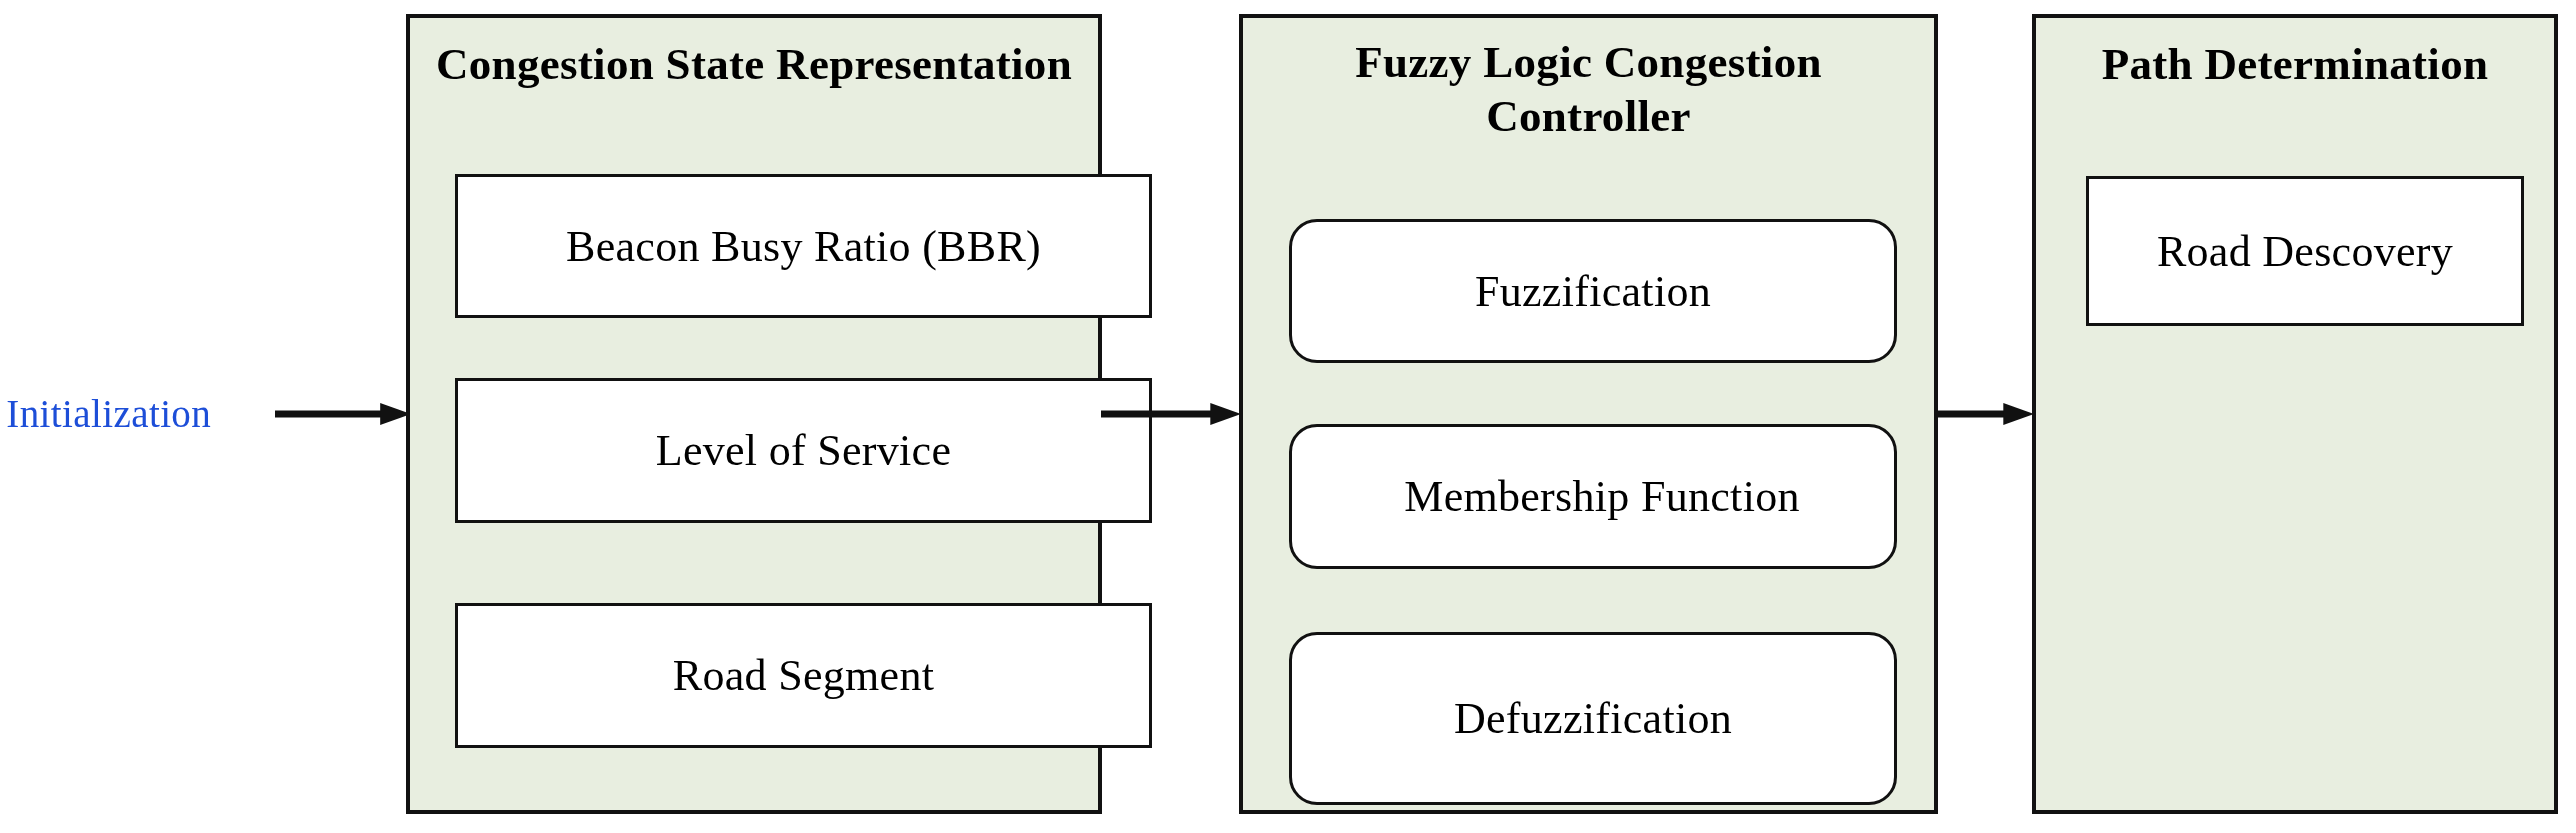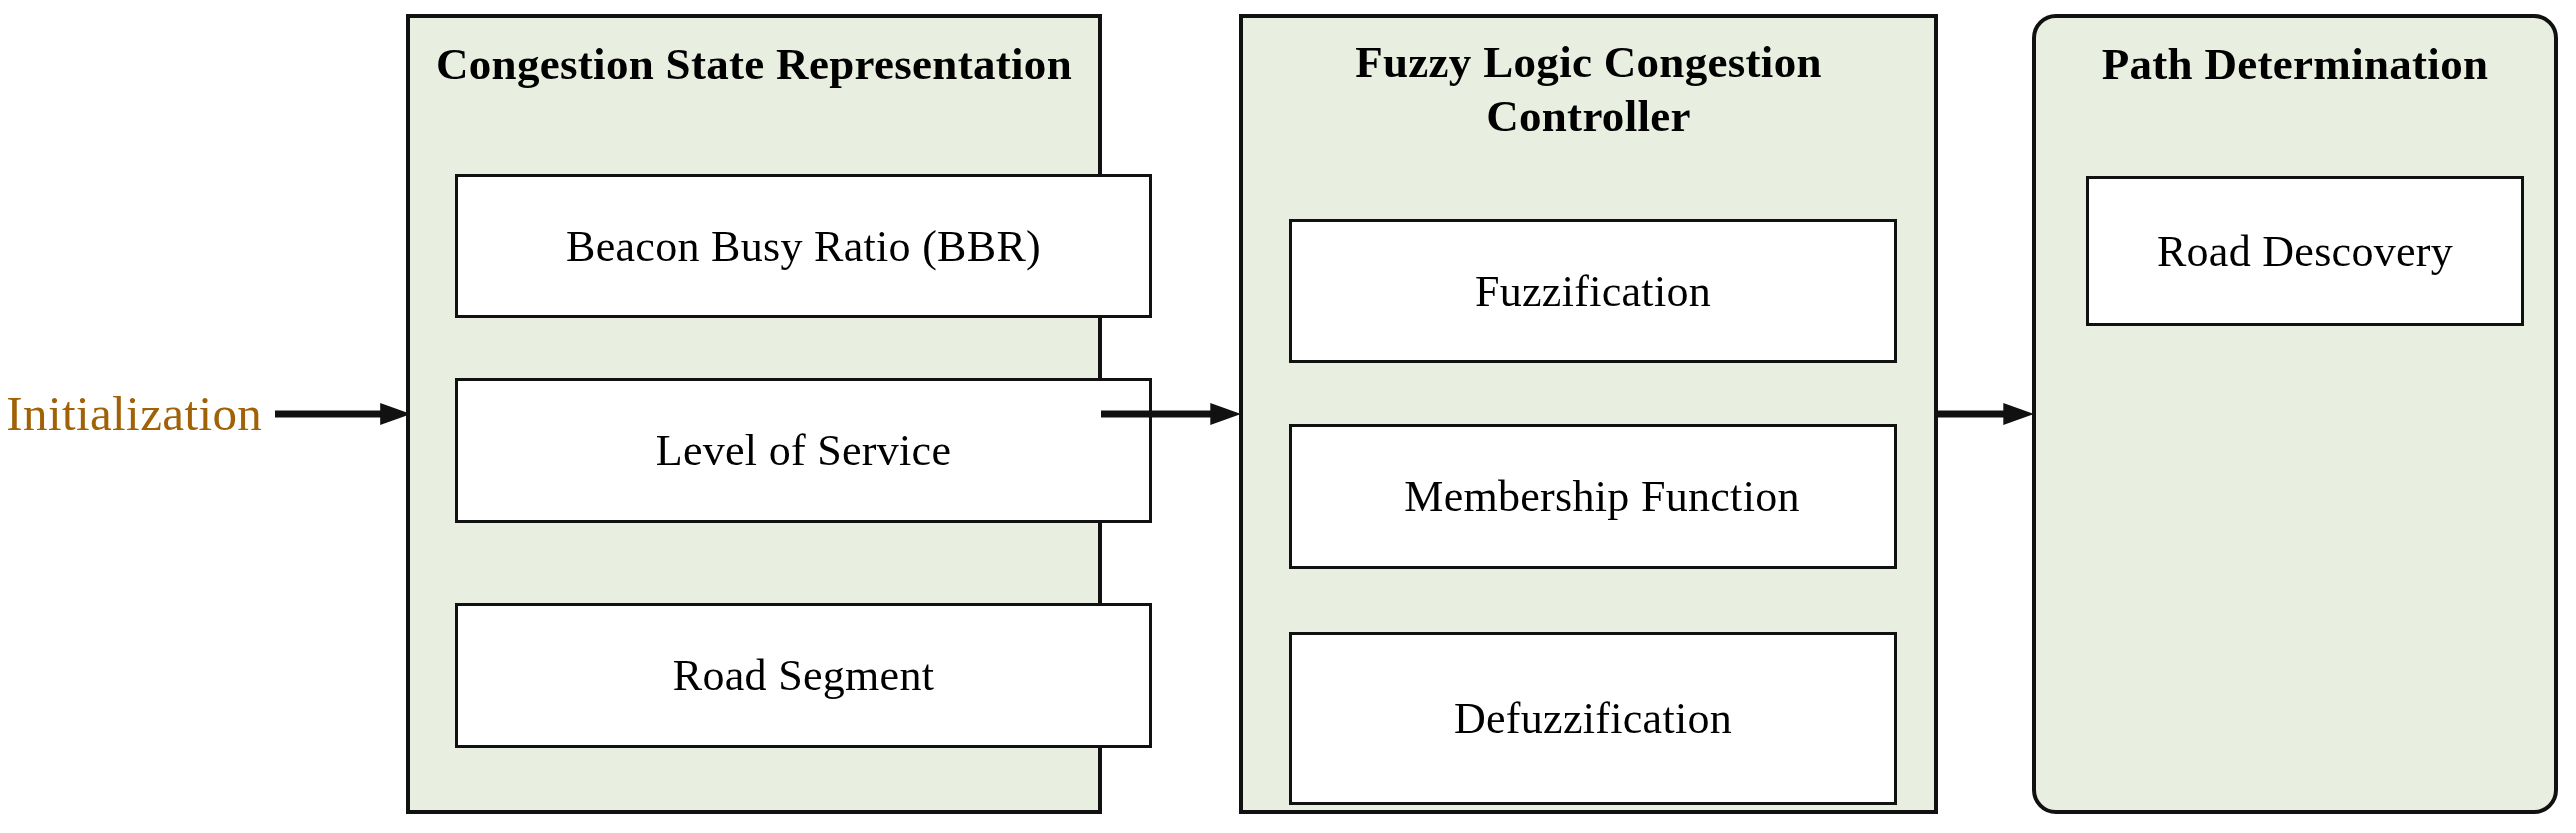--- a/index.html
+++ b/index.html
@@ -24,22 +24,22 @@
   }
 
   
   .entry-label {
     position: absolute;
     left: 6.3px;
     top: 384px;
     width: 260px;
     height: 60px;
     line-height: 60px;
-    font-size: 49px;
-    color: #a16207;
+    font-size: 39px;
+    color: #1d4ed8;
     white-space: nowrap;
     letter-spacing: 0.4px;
   }
 
   
   .arrow {
     position: absolute;
     height: 24px;
     display: block;
   }
@@ -93,29 +93,29 @@
   #box-bbr      { top: 156px; height: 144px; }
   #box-los      { top: 360px; height: 145px; }
   #box-roadseg  { top: 585px; height: 145px; }
 
   
   #panel-fuzzy {
     left: 1239px; top: 14px;
     width: 699px; height: 800px;
   }
   #panel-fuzzy .panel-title { top: 17.4px; }
-  #panel-fuzzy .item-box { left: 46px; width: 608px; }
+  #panel-fuzzy .item-box { left: 46px; width: 608px; border-radius: 28px; }
   #box-fuzzification     { top: 201px; height: 144px; }
   #box-membership        { top: 406px; height: 145px; padding-left: 18px; }
   #box-defuzzification   { top: 614px; height: 173px; }
 
   
   #panel-path {
     left: 2032px; top: 14px;
-    width: 526px; height: 800px; border-radius: 24px;
+    width: 526px; height: 800px;
   }
   #panel-path .panel-title { top: 19px; }
   #box-route {
     left: 50px; top: 158px;
     width: 438px; height: 150px;
   }
 </style>
 </head>
 <body>
 

